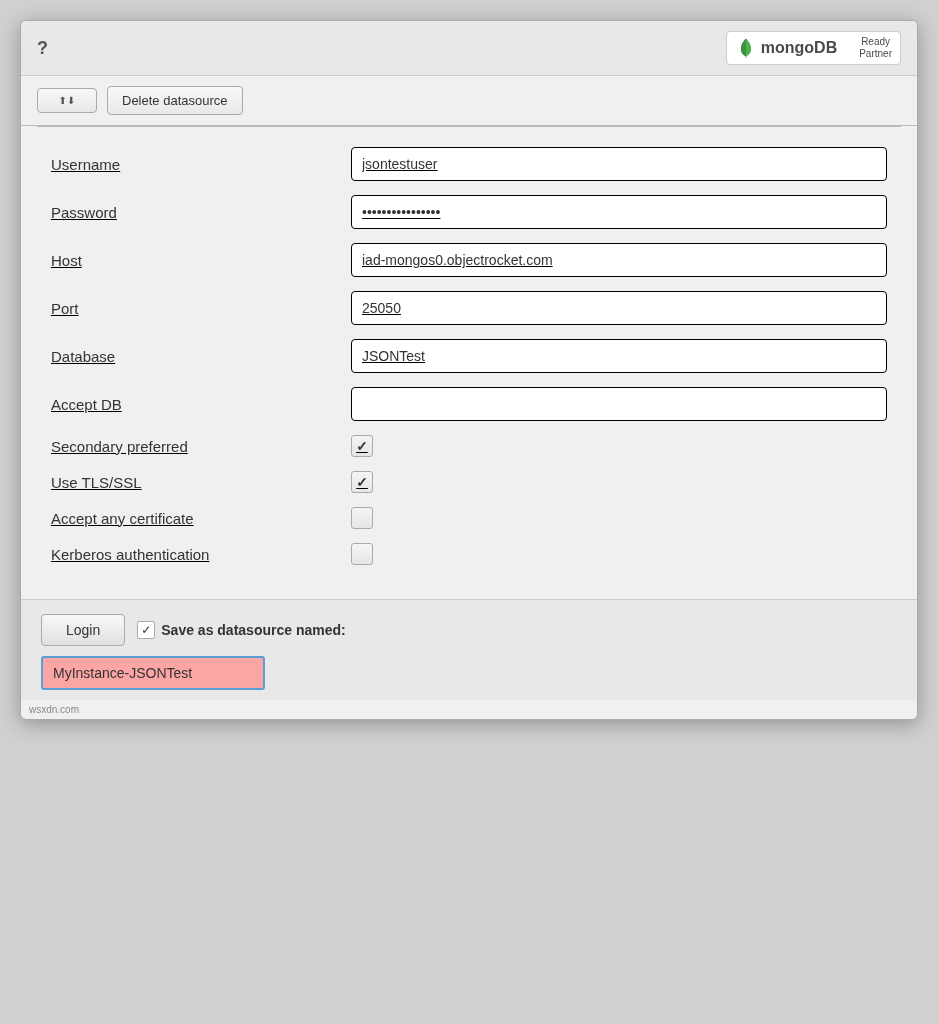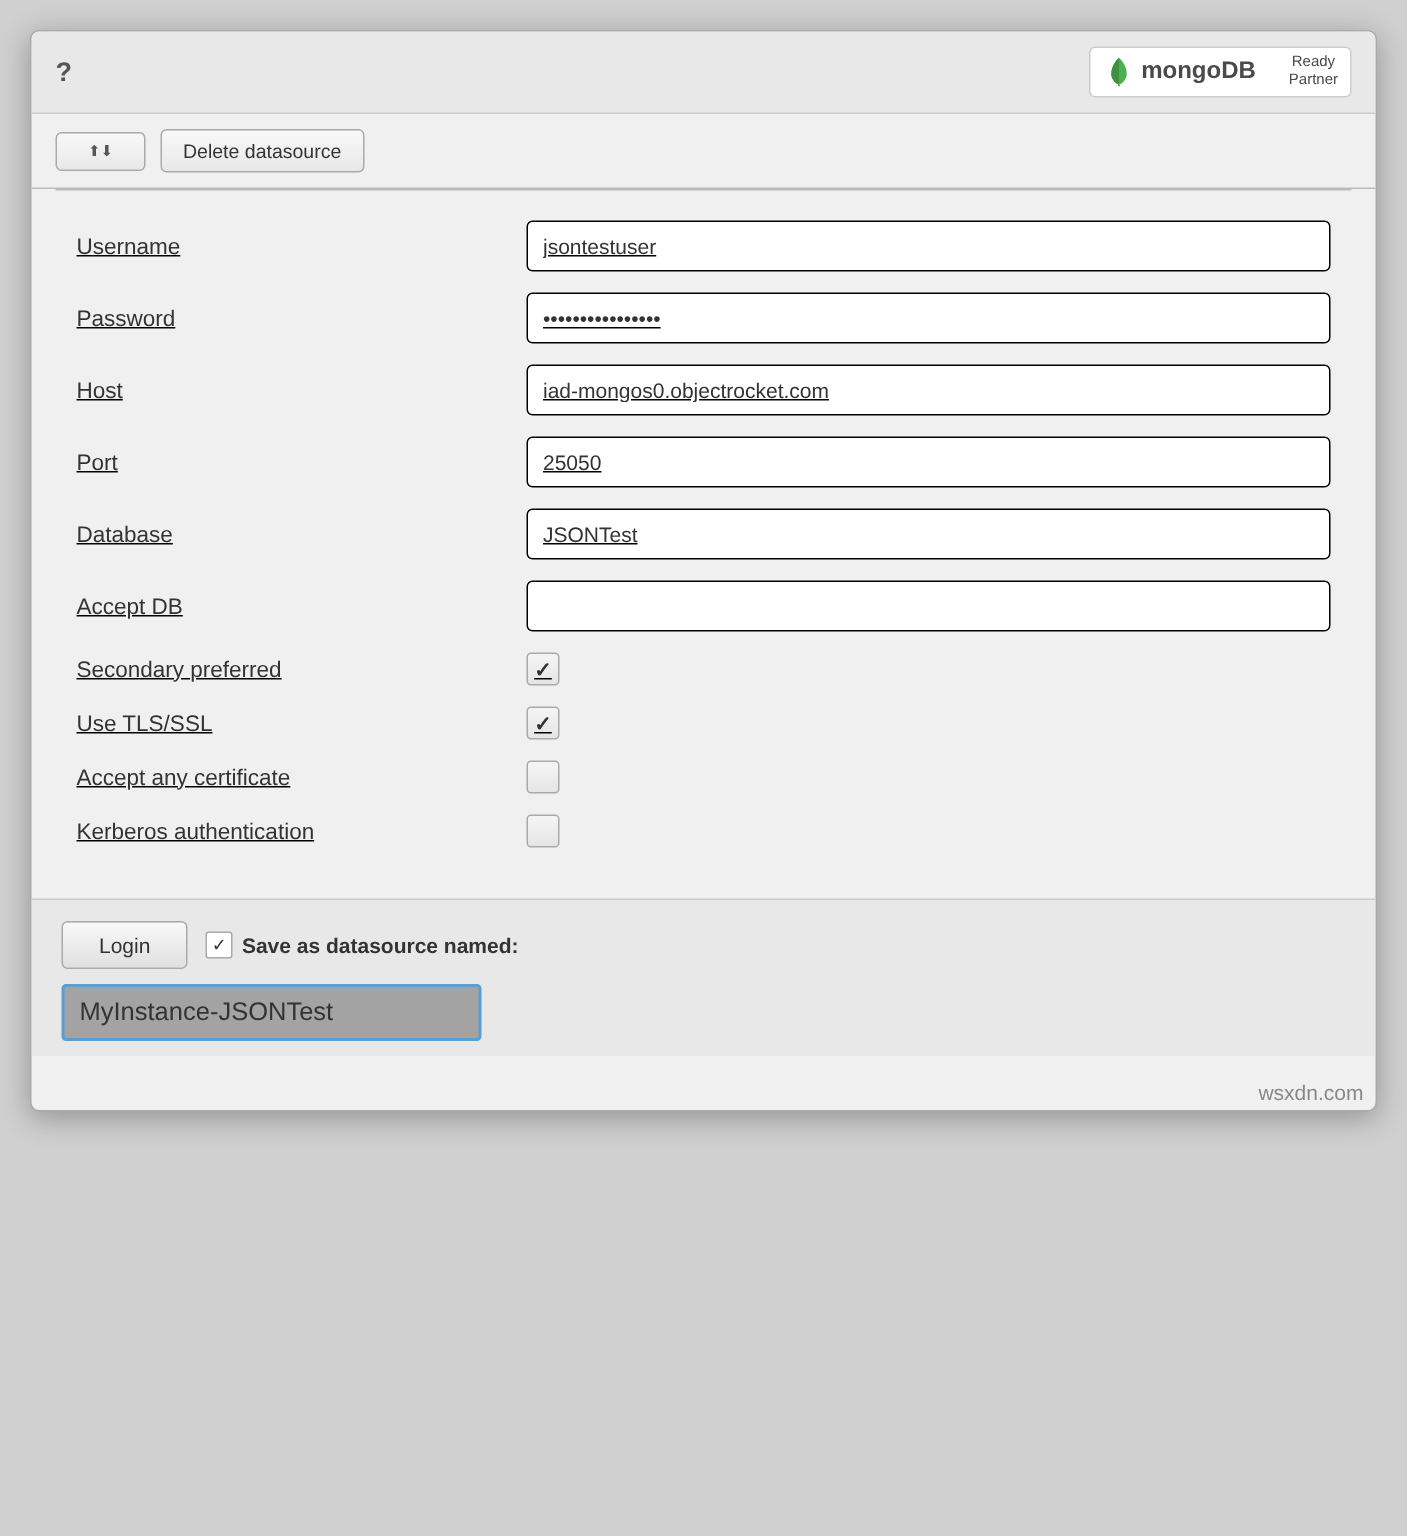--- a/index.html
+++ b/index.html
@@ -226,33 +226,31 @@
     .save-text {
       font-size: 14px;
       font-weight: bold;
       color: #333;
     }
 
     .datasource-name-input {
       border: 2px solid #5a9fd4;
       border-radius: 3px;
       padding: 7px 10px;
-      font-size: 17px;
-      background: #a3a3a3;
-      color: #333;
-      width: 280px;
+      font-size: 14px;
+      background: #fca5a5;
+      color: #333;
+      width: 224px;
       outline: none;
     }
 
     .watermark {
-      text-align: right;
       padding: 4px 8px;
-      font-size: 14px;
+      font-size: 10px;
       color: #888;
-      margin-top: 12px;
     }
   </style>
 </head>
 <body>
 
 <div class="window">
 
   <div class="title-bar">
     <span class="title-bar-left">?</span>
     <div class="mongodb-badge">

